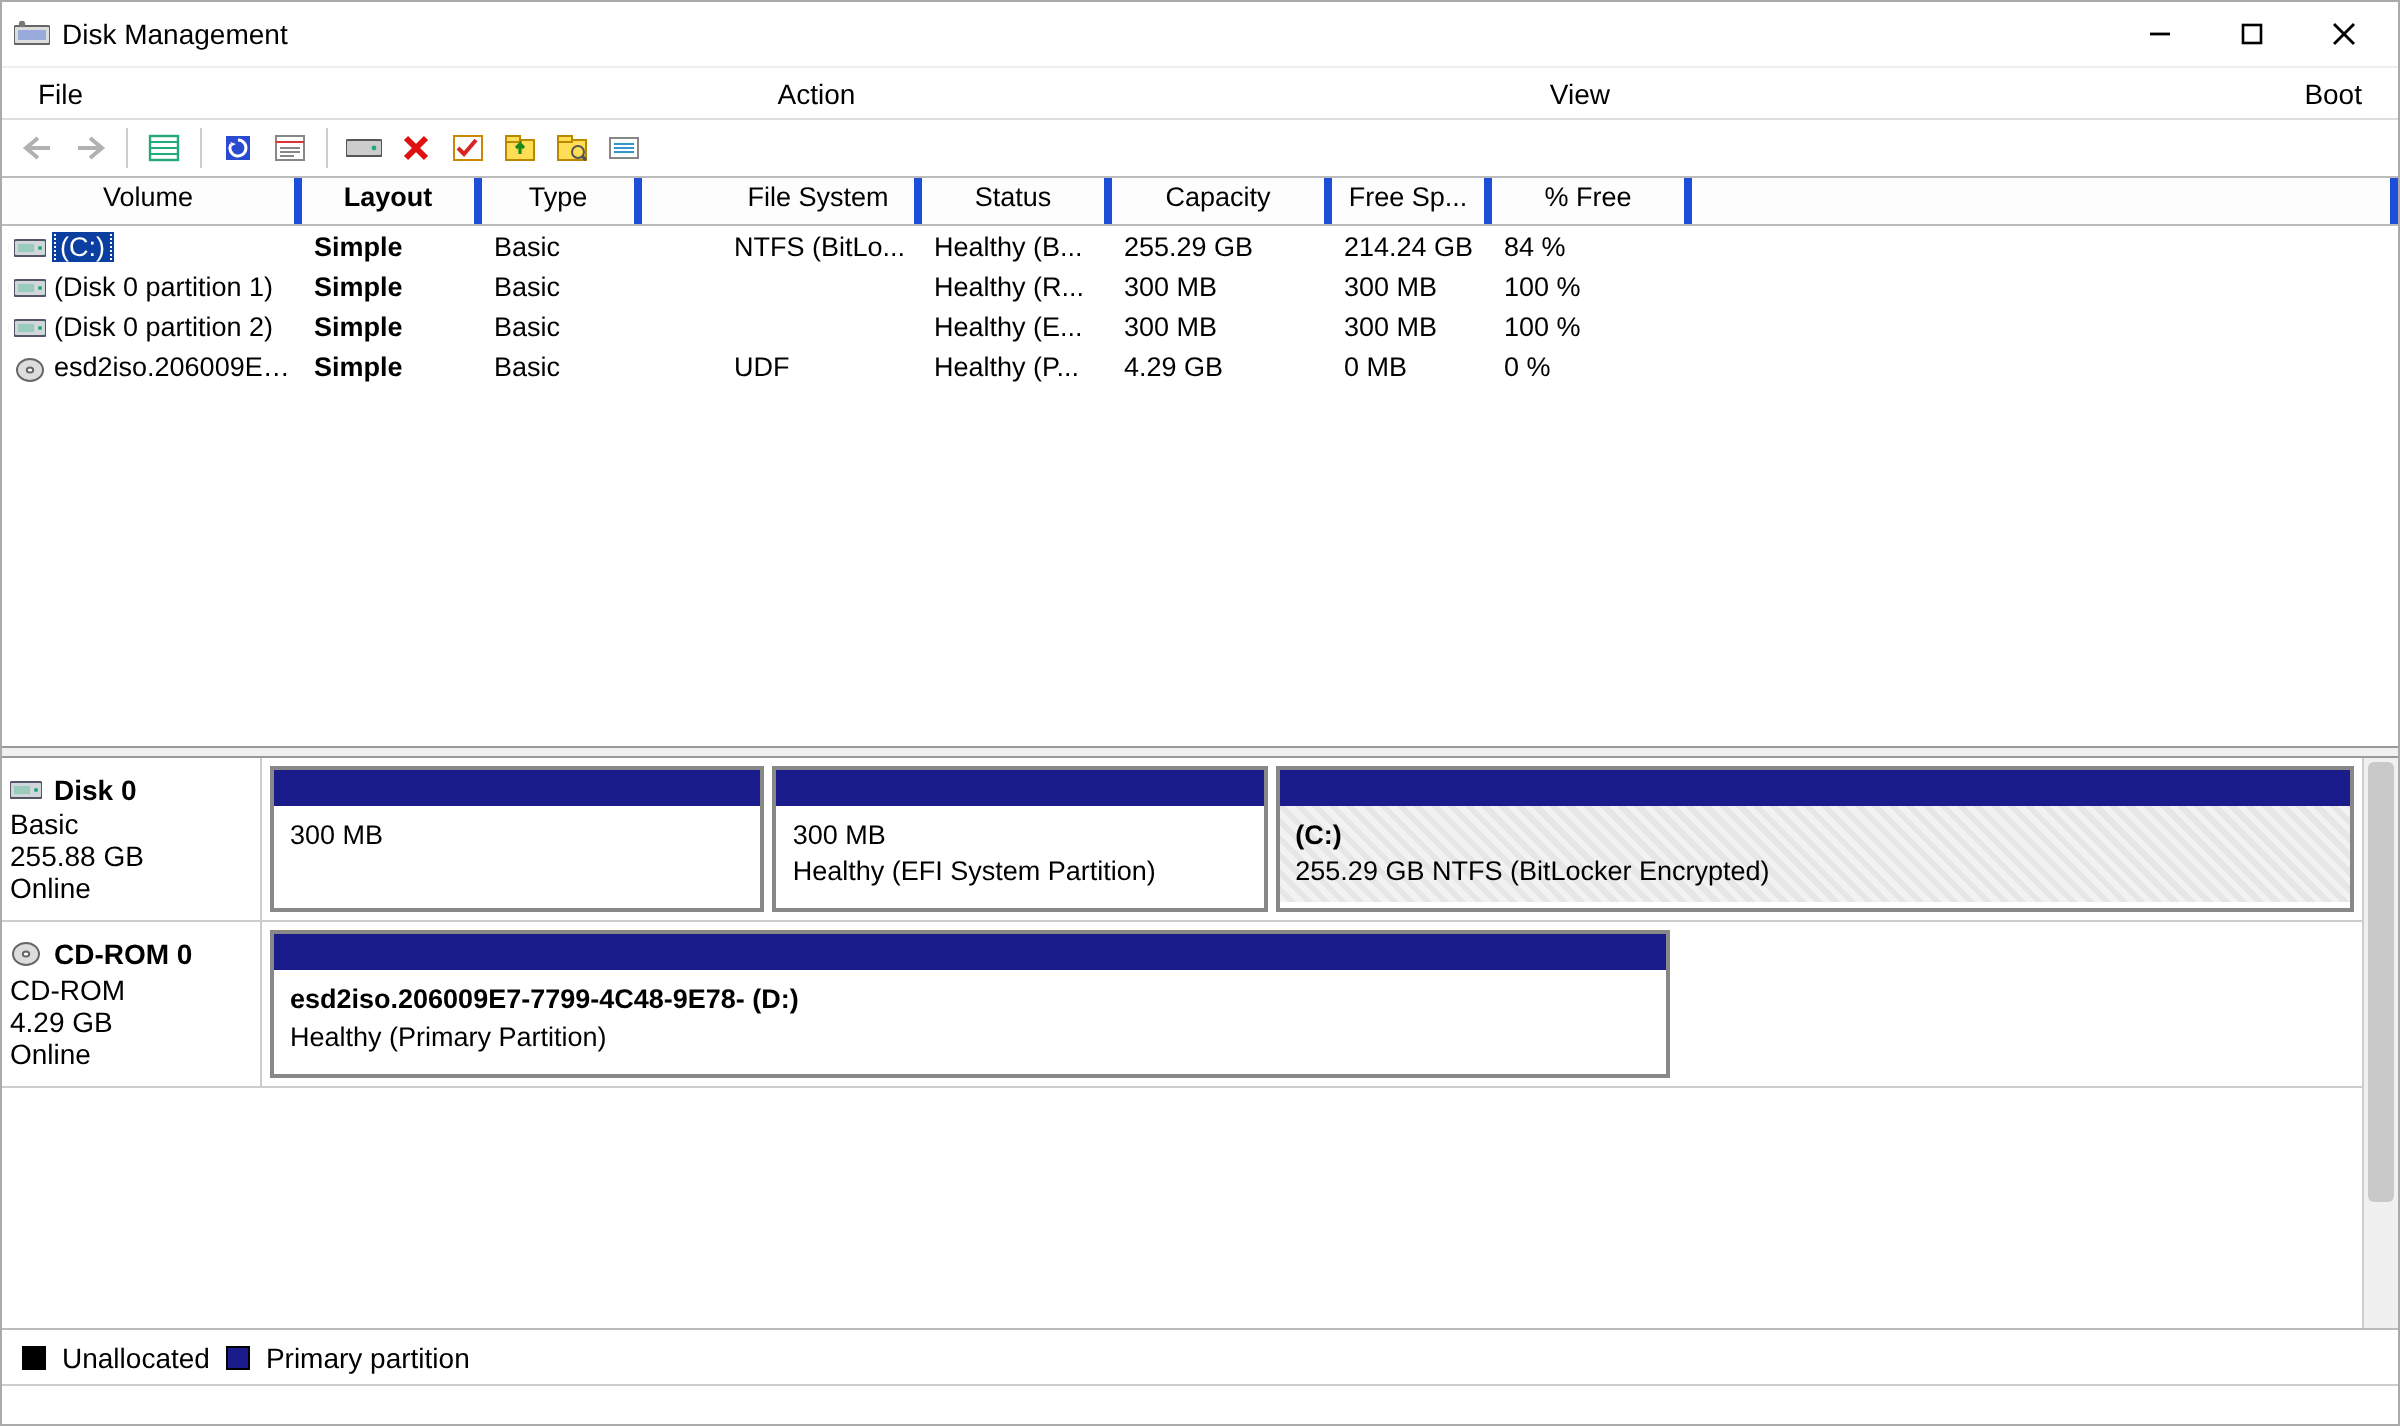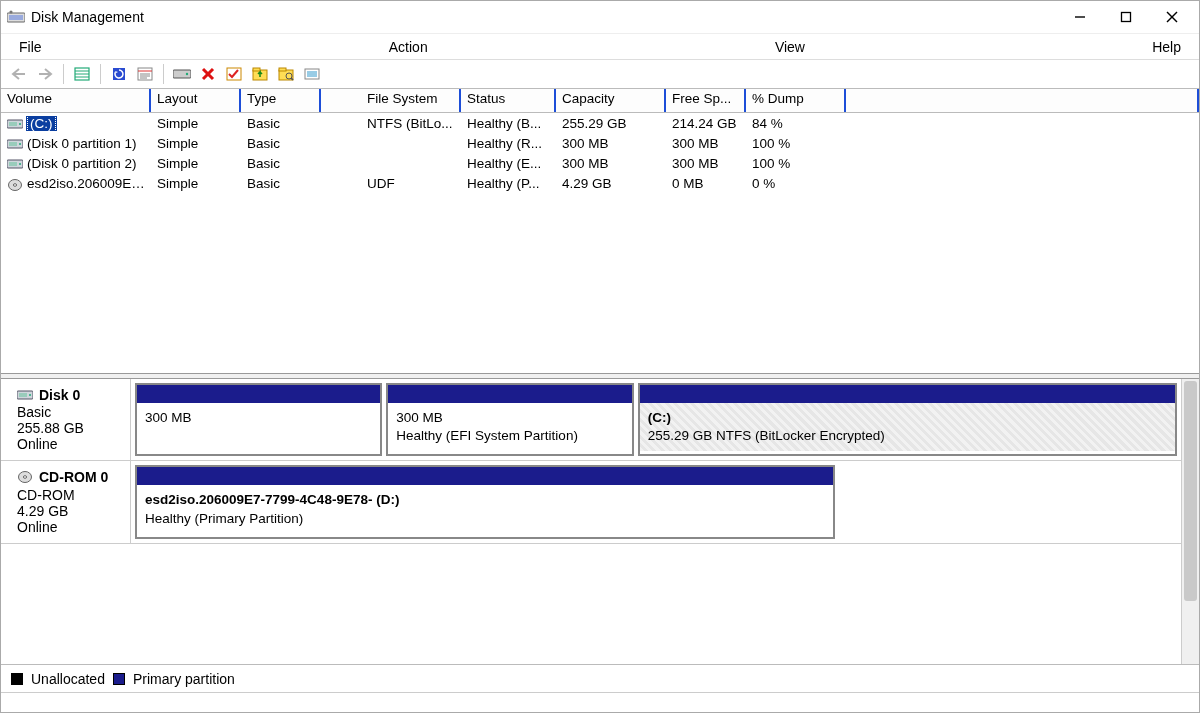--- a/index.html
+++ b/index.html
@@ -18,48 +18,48 @@
 .menubar { display: flex; align-items: center; height: 26px; padding: 0 6px; border-top: 1px solid #eee; justify-content: space-between; }
 .menubar .menu-item { padding: 2px 12px; cursor: default; }
 
 
 .toolbar { display: flex; align-items: center; height: 30px; padding: 0 6px; border-top: 1px solid #ddd; border-bottom: 1px solid #bbb; gap: 2px; }
 .toolbar .tbtn { width: 24px; height: 22px; display: flex; align-items: center; justify-content: center; border: 1px solid transparent; }
 .toolbar .sep { width: 1px; height: 20px; background: #ccc; margin: 0 4px; }
 
 
 .col-header { display: flex; height: 24px; border-bottom: 1px solid #bbb; background: #fdfdfd; }
-.col-header .col { border-right: 2px solid #1d4ed8; padding: 2px 6px; font-size: 13.5px; overflow: hidden; white-space: nowrap; text-overflow: ellipsis; }
+.col-header .col { border-right: 4px solid #1d4ed8; padding: 2px 6px; font-size: 13.5px; overflow: hidden; white-space: nowrap; text-overflow: ellipsis; text-align: center; }
 
 
 .vol-list { height: 260px; overflow: auto; }
 .vol-row { display: flex; height: 20px; align-items: center; white-space: nowrap; }
 .vol-row .cell { padding: 0 6px; overflow: hidden; text-overflow: ellipsis; font-size: 13.5px; }
 .vol-row .vol-icon { width: 16px; height: 12px; display: inline-block; vertical-align: middle; margin-right: 4px; }
 .vol-row .sel { background: #0a3ea0; color: #fff; padding: 0 2px; border: 1px dotted #fff; outline: 1px solid #0a3ea0; }
 
 
 .c0 { width: 150px; }
-.c1 { width: 90px; }
+.c1 { width: 90px; font-weight: bold; }
 .c2 { width: 80px; }
 .c3 { width: 100px; margin-left: 40px; }
 .c4 { width: 95px; }
 .c5 { width: 110px; }
 .c6 { width: 80px; }
 .c7 { width: 100px; }
 .c8 { flex: 1; }
 
 
 .splitter { height: 6px; border-top: 1px solid #999; border-bottom: 1px solid #999; background: #f0f0f0; cursor: row-resize; }
 
 
 .graph-area { flex: 1; overflow: auto; position: relative; display: flex; }
 .graph-inner { flex: 1; }
 .disk-row { display: flex; border-bottom: 1px solid #ccc; }
-.disk-label { width: 130px; border-right: 1px solid #ccc; padding: 8px 16px; background: #fff; }
+.disk-label { width: 130px; border-right: 1px solid #ccc; padding: 8px 4px; background: #fff; }
 .disk-label .name { font-weight: bold; }
 .disk-label .dicon { display: inline-block; vertical-align: middle; margin-right: 6px; }
 .disk-parts { flex: 1; display: flex; padding: 4px; gap: 4px; background: #fff; }
 .part { border: 2px solid #888; display: flex; flex-direction: column; position: relative; }
 .part .bar { height: 18px; background: #1b1c8c; }
 .part .label { padding: 6px 8px; font-size: 13.5px; line-height: 1.35; }
 .part.hatched .label { background-image: repeating-linear-gradient(45deg, #f2f2f2 0, #f2f2f2 3px, #e6e6e6 3px, #e6e6e6 6px); }
 .part .drive { font-weight: bold; }
 .graph-scroll { width: 18px; background: #f0f0f0; border-left: 1px solid #ccc; position: relative; }
 .graph-scroll .thumb { position: absolute; left: 2px; right: 2px; top: 2px; height: 220px; background: #c9c9c9; border-radius: 3px; }
@@ -105,21 +105,21 @@
           <line x1="1" y1="1" x2="11" y2="11" stroke="#000" stroke-width="1.4"></line>
           <line x1="11" y1="1" x2="1" y2="11" stroke="#000" stroke-width="1.4"></line>
         </svg>
       </div>
   </div>
 
   <div class="menubar">
     <div class="menu-item">File</div>
     <div class="menu-item">Action</div>
     <div class="menu-item">View</div>
-    <div class="menu-item">Help</div>
+    <div class="menu-item">Boot</div>
   </div>
 
   <div class="toolbar">
     <div class="tbtn disabled">
         <svg width="16" height="14" viewBox="0 0 16 14">
           <path d="M8 2 L2 7 L8 12 M2 7 H14" fill="none" stroke="#555" stroke-width="2"></path>
         </svg>
       </div>
     <div class="tbtn disabled">
         <svg width="16" height="14" viewBox="0 0 16 14">
@@ -197,21 +197,21 @@
   </div>
 
   <div class="col-header">
     <div class="col c0">Volume</div>
     <div class="col c1">Layout</div>
     <div class="col c2">Type</div>
     <div class="col c3">File System</div>
     <div class="col c4">Status</div>
     <div class="col c5">Capacity</div>
     <div class="col c6">Free Sp...</div>
-    <div class="col c7">% Dump</div>
+    <div class="col c7">% Free</div>
     <div class="col c8"></div>
   </div>
 
   <div class="vol-list" id="vol-list">
       <div class="vol-row">
         <div class="cell c0"><span class="vol-icon"><svg width="16" height="12" viewBox="0 0 16 12">
               <rect x="0" y="2" width="16" height="8" rx="1" fill="#cfd6dc" stroke="#556"></rect>
               <rect x="2" y="4" width="8" height="4" fill="#9cb"></rect>
               <circle cx="13" cy="6" r="1" fill="#2a7"></circle>
             </svg></span><span class="sel">(C:)</span></div>

